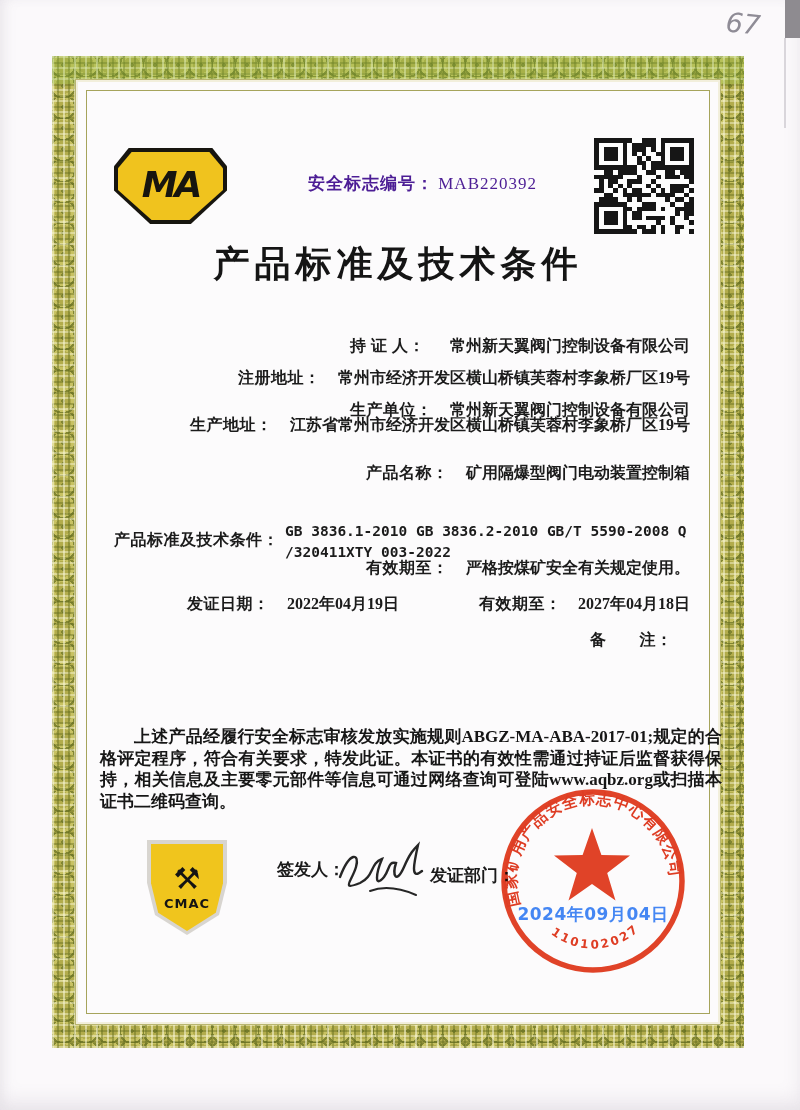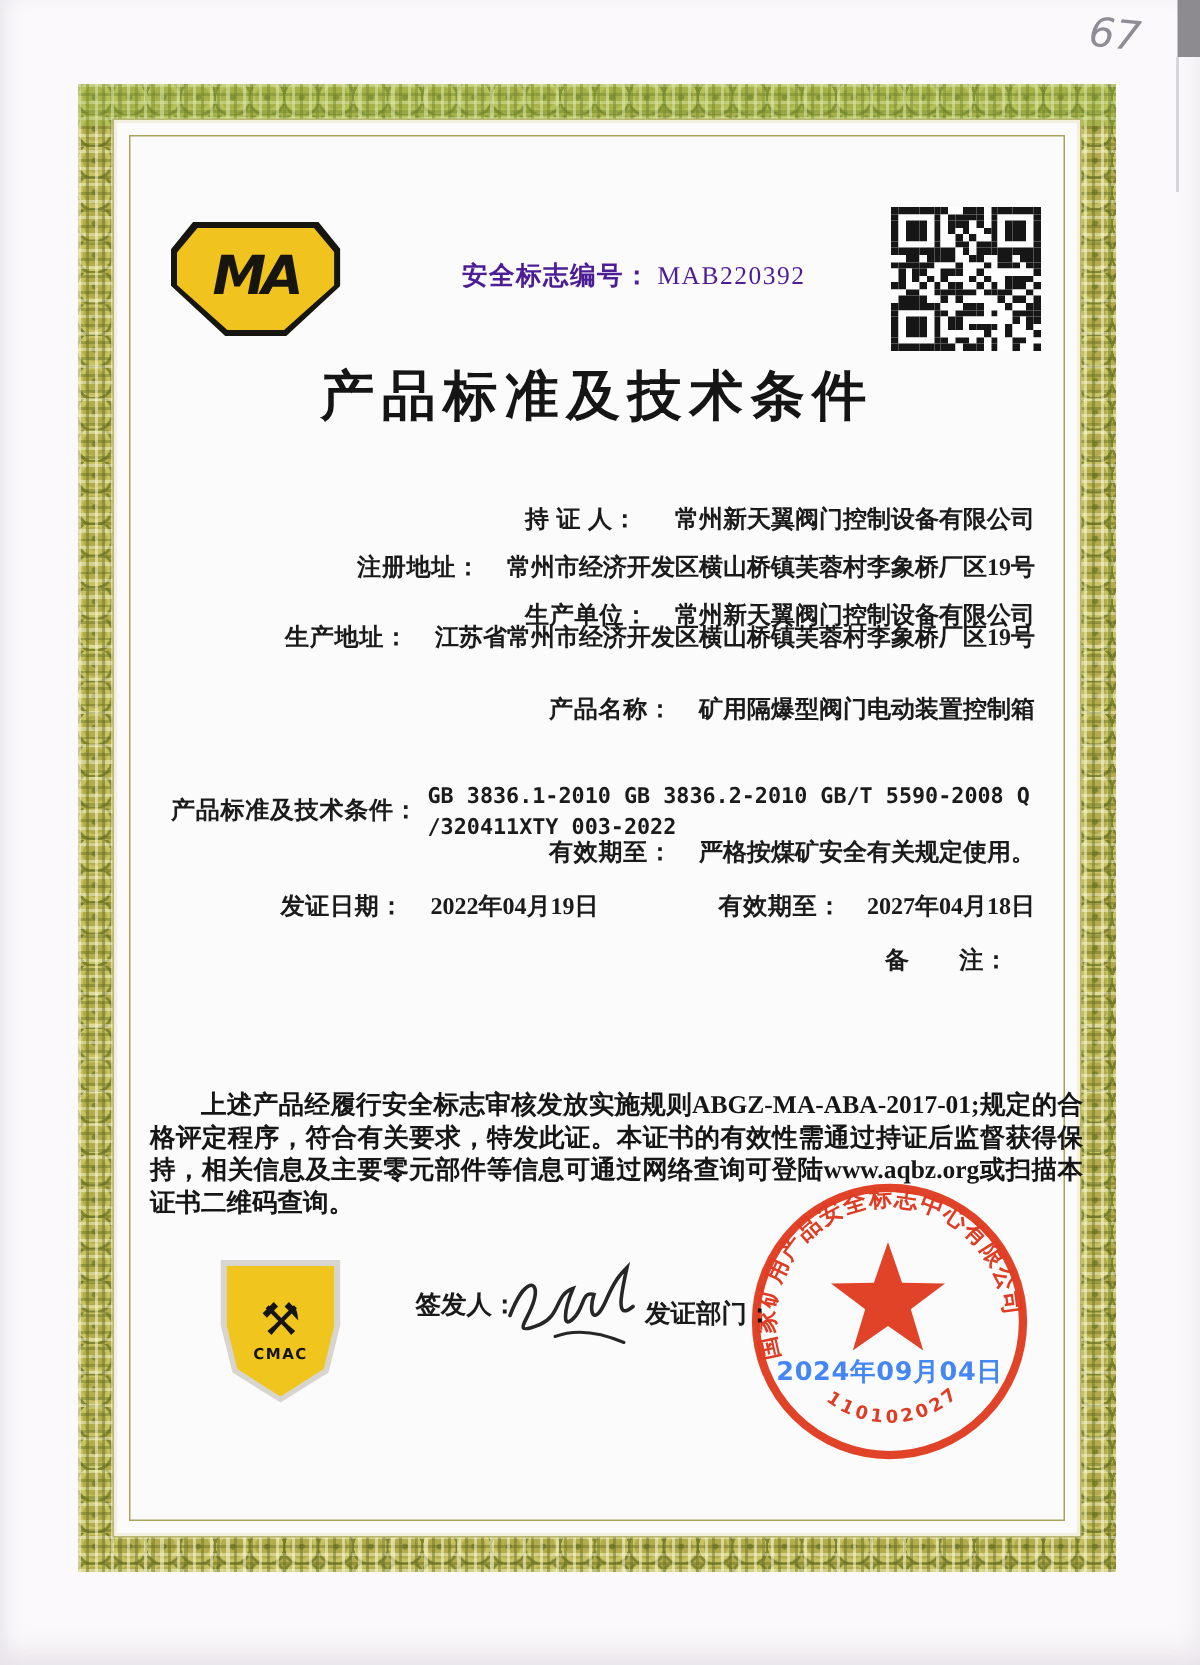--- a/index.html
+++ b/index.html
@@ -55,21 +55,21 @@
   .notice{position:absolute;left:100px;top:726px;width:622px;font-size:17px;
     line-height:21.5px;font-weight:700;color:#161616;text-align:justify;text-indent:2em;}
   
   .cmac{position:absolute;left:147px;top:840px;width:80px;height:95px;
     clip-path:polygon(50% 100%,10% 79%,0 45%,0 0,100% 0,100% 45%,90% 79%);
     background:#d8d5d0;filter:drop-shadow(0 1px 1px rgba(0,0,0,.35));}
   .cmac-fill{position:absolute;inset:4px;
     clip-path:polygon(50% 100%,10% 79%,0 45%,0 0,100% 0,100% 45%,90% 79%);
     background:#f0c51d;display:flex;flex-direction:column;align-items:center;justify-content:center;}
   .cmac-emblem{font-size:30px;line-height:30px;color:#141414;}
-  .cmac-label{font-family:"DejaVu Sans",sans-serif;font-weight:900;font-size:10px;
+  .cmac-label{font-family:"DejaVu Sans",sans-serif;font-weight:900;font-size:13px;
     color:#141414;margin-top:2px;letter-spacing:1px;}
   .signer-label{position:absolute;left:277px;top:858px;font-size:17px;font-weight:700;color:#1a1a1a;}
   .signature{position:absolute;left:326px;top:833px;}
   .dept-label{position:absolute;left:430px;top:864px;font-size:17px;font-weight:700;color:#1a1a1a;}
   .stamp{position:absolute;left:498px;top:786px;width:190px;height:190px;
     mix-blend-mode:multiply;opacity:.95;}
   .stamp svg{position:absolute;inset:0;}
   .stamp-date{position:absolute;left:0;top:117px;width:190px;text-align:center;
     font-size:17px;font-weight:800;color:#3b82f6;letter-spacing:.5px;
     font-family:"DejaVu Sans",sans-serif;}

